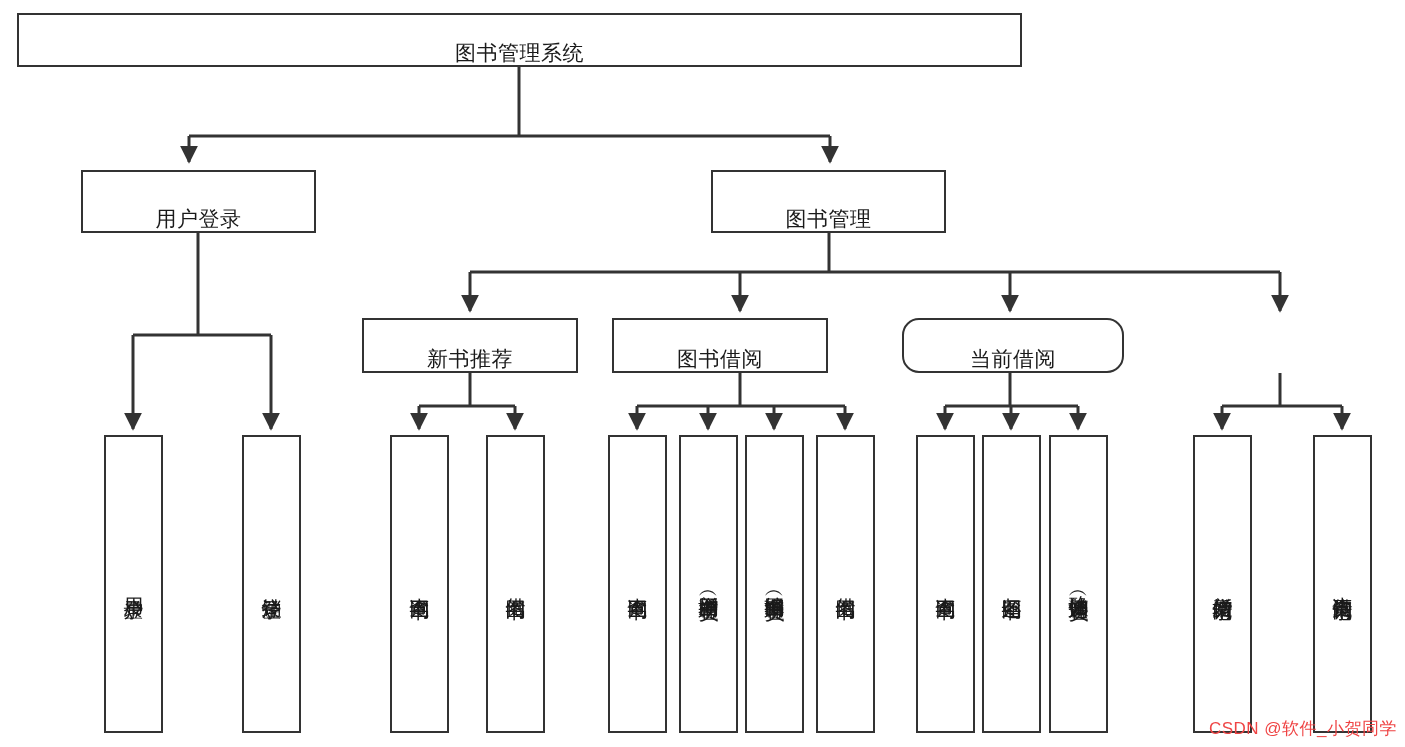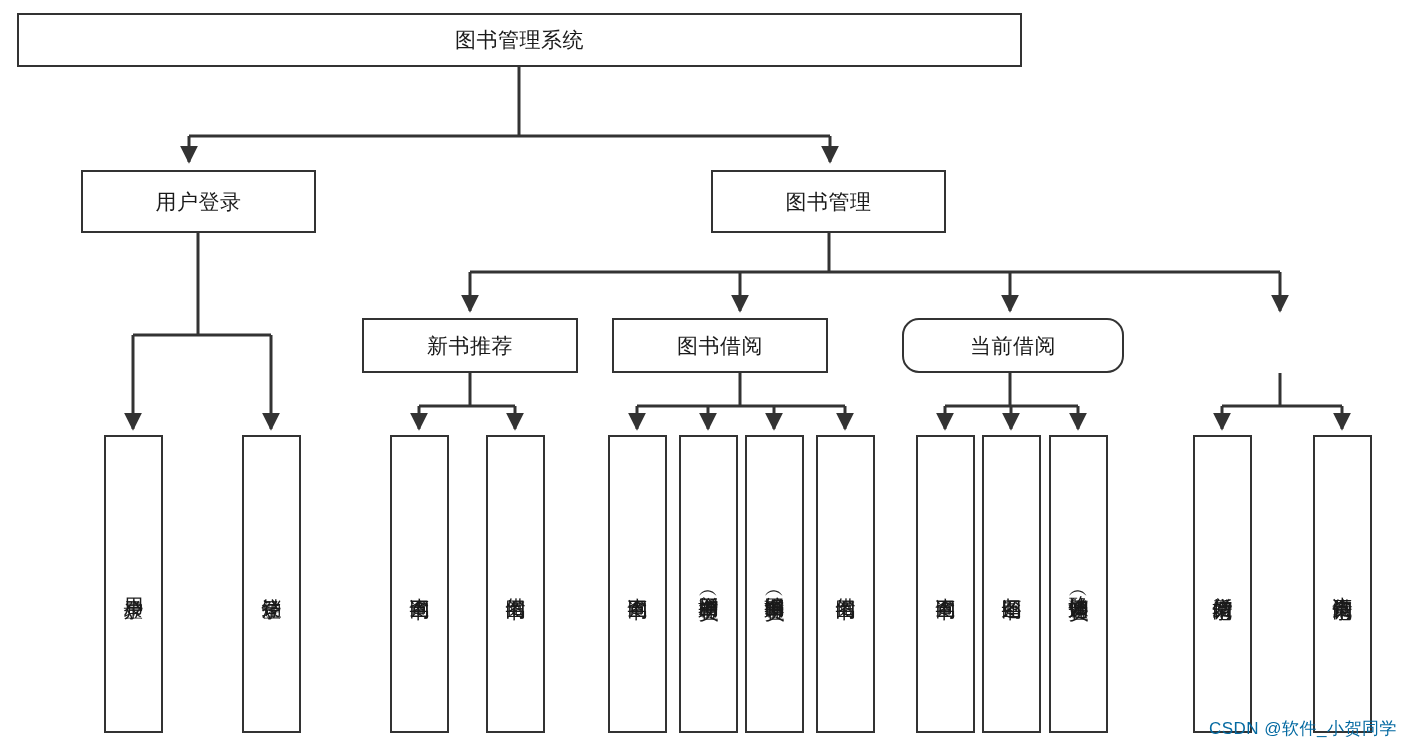--- a/index.html
+++ b/index.html
@@ -24,21 +24,21 @@
     width: 1405px;
     height: 747px;
     pointer-events: none;
   }
   .node {
     position: absolute;
     box-sizing: border-box;
     background: #ffffff;
     border: 2px solid #333333;
     display: flex;
-    align-items: center;
+    align-items: flex-end;
     justify-content: center;
     color: #1a1a1a;
   }
   .node.horiz {
     font-size: 21px;
     line-height: 1.2;
     letter-spacing: 0.5px;
   }
   .node.vert {
     font-size: 20px;
@@ -55,21 +55,21 @@
     writing-mode: vertical-rl;
     text-orientation: upright;
     white-space: nowrap;
     display: block;
   }
   #watermark {
     position: absolute;
     right: 8px;
     bottom: 7px;
     font-size: 17px;
-    color: #0369a1;
+    color: #ef4444;
     letter-spacing: 0.5px;
     white-space: nowrap;
   }
 </style>
 </head>
 <body>
 
 <div id="canvas">
 
   <svg id="edges" viewBox="0 0 1405 747" width="1405" height="747">

